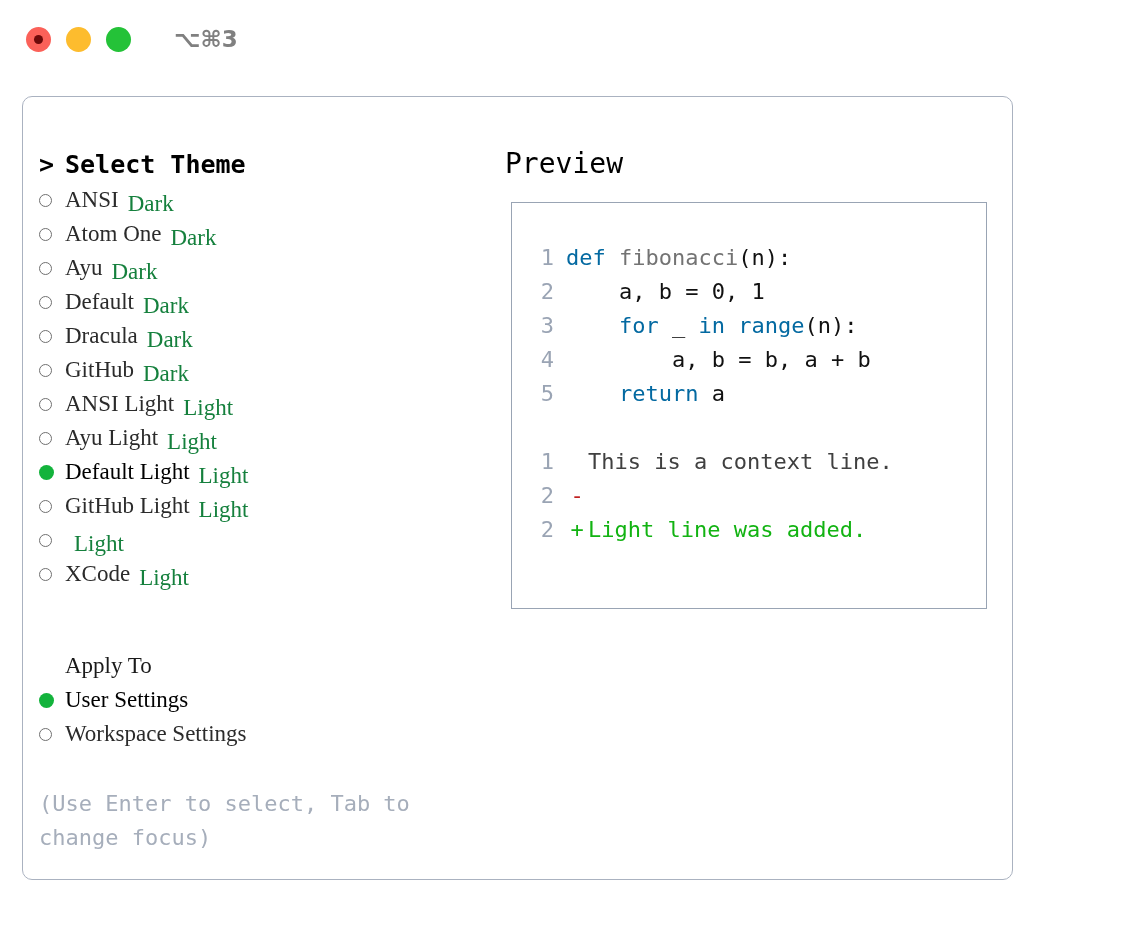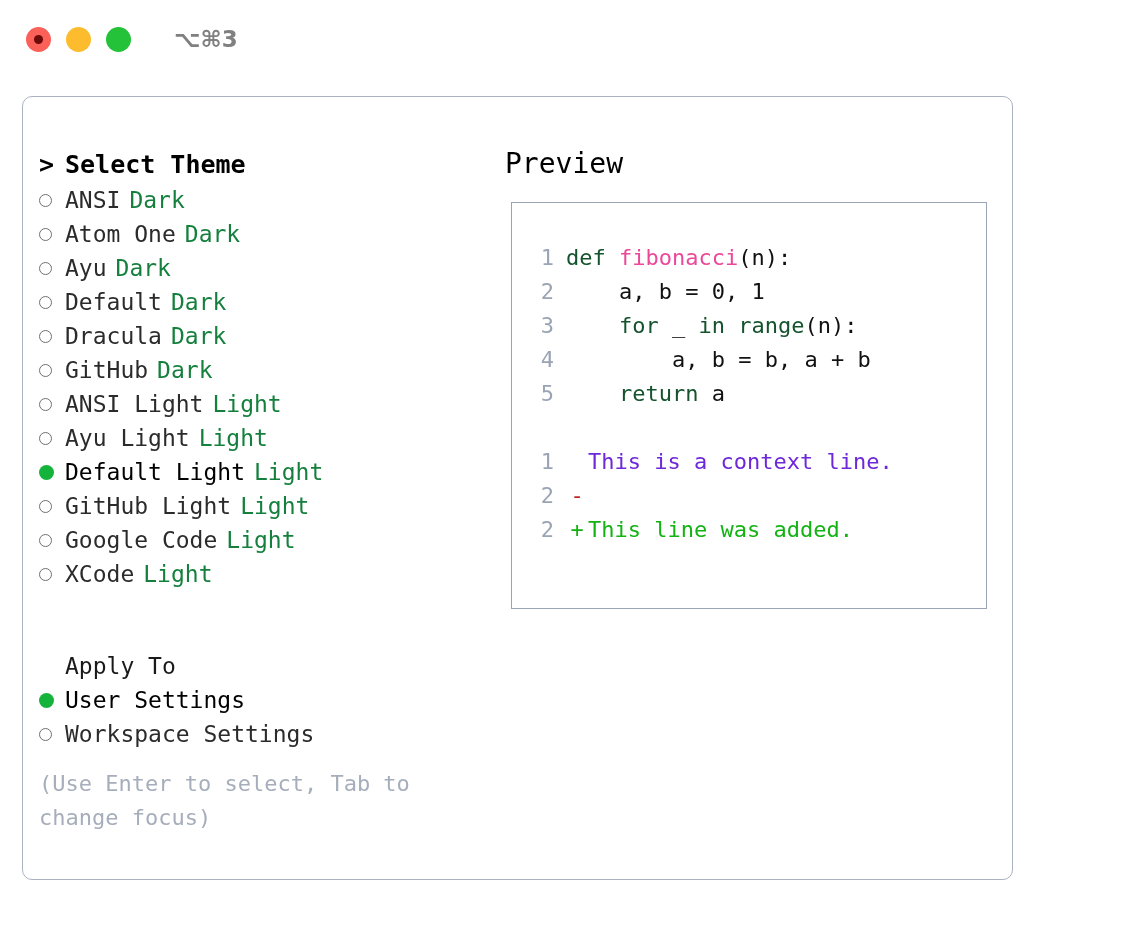--- a/index.html
+++ b/index.html
@@ -86,25 +86,26 @@
   
   #left-column {
     width: 478px;
     padding: 50px 0 0 16px;
     box-sizing: border-box;
     flex: 0 0 auto;
   }
 
   .row {
     display: flex;
-    align-items: flex-end;
+    align-items: center;
     height: 34px;
     font-size: 23px;
     line-height: 34px;
     white-space: pre;
+    font-family: Liberation Serif, serif;
   }
 
   #select-theme-header {
     font-size: 25px;
     font-weight: bold;
     color: #000000;
     height: 36px;
     line-height: 36px;
     display: flex;
     align-items: baseline;
@@ -148,21 +149,21 @@
     margin-top: 8px;
   }
 
   #apply-to-section { margin-top: 58px; }
   #apply-to-label {
     color: #1a1a1a;
     font-size: 23px;
   }
 
   #hint-text {
-    margin-top: 16px;
+    margin-top: 36px;
     font-size: 22px;
     line-height: 34px;
     color: #a6aebb;
     width: 400px;
   }
 
   
   #right-column {
     flex: 1 1 auto;
     padding: 50px 0 0 0;
@@ -193,31 +194,31 @@
     white-space: pre;
   }
   .lineno {
     width: 30px;
     flex: 0 0 auto;
     text-align: right;
     color: #9aa4b4;
     margin-right: 12px;
   }
   .code-text { color: #111111; }
-  .tok-kw   { color: #14532d; }
-  .tok-fn   { color: #ec4899; }
+  .tok-kw   { color: #0369a1; }
+  .tok-fn   { color: #737373; }
   .tok-plain{ color: #111111; }
 
   .diff-block { margin-top: 34px; }
   .diff-sign {
     width: 22px;
     flex: 0 0 auto;
     text-align: center;
   }
-  .diff-context { color: #6d28d9; text-align: center; }
+  .diff-context { color: #404040; text-align: center; }
   .diff-del     { color: #c02020; }
   .diff-add     { color: #12b312; }
 </style>
 </head>
 <body>
 
 <div id="app-window">
 
   <div id="titlebar">
     <div class="traffic-light tl-red">
@@ -242,21 +243,21 @@
             <div class="row"><span class="marker"><span class="dot-empty"></span></span><span class="theme-name">ANSI</span><span class="theme-tag">Dark</span></div>
             <div class="row"><span class="marker"><span class="dot-empty"></span></span><span class="theme-name">Atom One</span><span class="theme-tag">Dark</span></div>
             <div class="row"><span class="marker"><span class="dot-empty"></span></span><span class="theme-name">Ayu</span><span class="theme-tag">Dark</span></div>
             <div class="row"><span class="marker"><span class="dot-empty"></span></span><span class="theme-name">Default</span><span class="theme-tag">Dark</span></div>
             <div class="row"><span class="marker"><span class="dot-empty"></span></span><span class="theme-name">Dracula</span><span class="theme-tag">Dark</span></div>
             <div class="row"><span class="marker"><span class="dot-empty"></span></span><span class="theme-name">GitHub</span><span class="theme-tag">Dark</span></div>
             <div class="row"><span class="marker"><span class="dot-empty"></span></span><span class="theme-name">ANSI Light</span><span class="theme-tag">Light</span></div>
             <div class="row"><span class="marker"><span class="dot-empty"></span></span><span class="theme-name">Ayu Light</span><span class="theme-tag">Light</span></div>
             <div class="row"><span class="marker"><span class="dot-filled"></span></span><span class="theme-name selected">Default Light</span><span class="theme-tag">Light</span></div>
             <div class="row"><span class="marker"><span class="dot-empty"></span></span><span class="theme-name">GitHub Light</span><span class="theme-tag">Light</span></div>
-            <div class="row"><span class="marker"><span class="dot-empty"></span></span><span class="theme-name">Google Code</span><span class="theme-tag">Light</span></div>
+            <div class="row"><span class="marker"><span class="dot-empty"></span></span><span class="theme-tag">Light</span></div>
             <div class="row"><span class="marker"><span class="dot-empty"></span></span><span class="theme-name">XCode</span><span class="theme-tag">Light</span></div>
           </div>
 
         <div id="apply-to-section">
           <div class="row">
             <span class="marker-blank"></span>
             <span id="apply-to-label">Apply To</span>
           </div>
           <div id="apply-to-list">
               <div class="row"><span class="marker"><span class="dot-filled"></span></span><span class="theme-name selected">User Settings</span></div>
@@ -273,20 +274,20 @@
           <div id="code-block">
               <div class="code-line"><span class="lineno">1</span><span class="code-text"><span class="tok-kw">def </span><span class="tok-fn">fibonacci</span><span class="tok-plain">(n):</span></span></div>
               <div class="code-line"><span class="lineno">2</span><span class="code-text"><span class="tok-plain">    a, b = 0, 1</span></span></div>
               <div class="code-line"><span class="lineno">3</span><span class="code-text"><span class="tok-plain">    </span><span class="tok-kw">for</span><span class="tok-plain"> _ </span><span class="tok-kw">in</span><span class="tok-plain"> </span><span class="tok-kw">range</span><span class="tok-plain">(n):</span></span></div>
               <div class="code-line"><span class="lineno">4</span><span class="code-text"><span class="tok-plain">        a, b = b, a + b</span></span></div>
               <div class="code-line"><span class="lineno">5</span><span class="code-text"><span class="tok-plain">    </span><span class="tok-kw">return</span><span class="tok-plain"> a</span></span></div>
             </div>
           <div id="diff-block" class="diff-block">
               <div class="code-line"><span class="lineno">1</span><span class="diff-sign diff-context"> </span><span class="diff-context">This is a context line.</span></div>
               <div class="code-line"><span class="lineno">2</span><span class="diff-sign diff-del">-</span></div>
-              <div class="code-line"><span class="lineno">2</span><span class="diff-sign diff-add">+</span><span class="diff-add">This line was added.</span></div>
+              <div class="code-line"><span class="lineno">2</span><span class="diff-sign diff-add">+</span><span class="diff-add">Light line was added.</span></div>
             </div>
         </div>
       </div>
 
     </div>
   </div>
 </div>
 
 </body></html>

